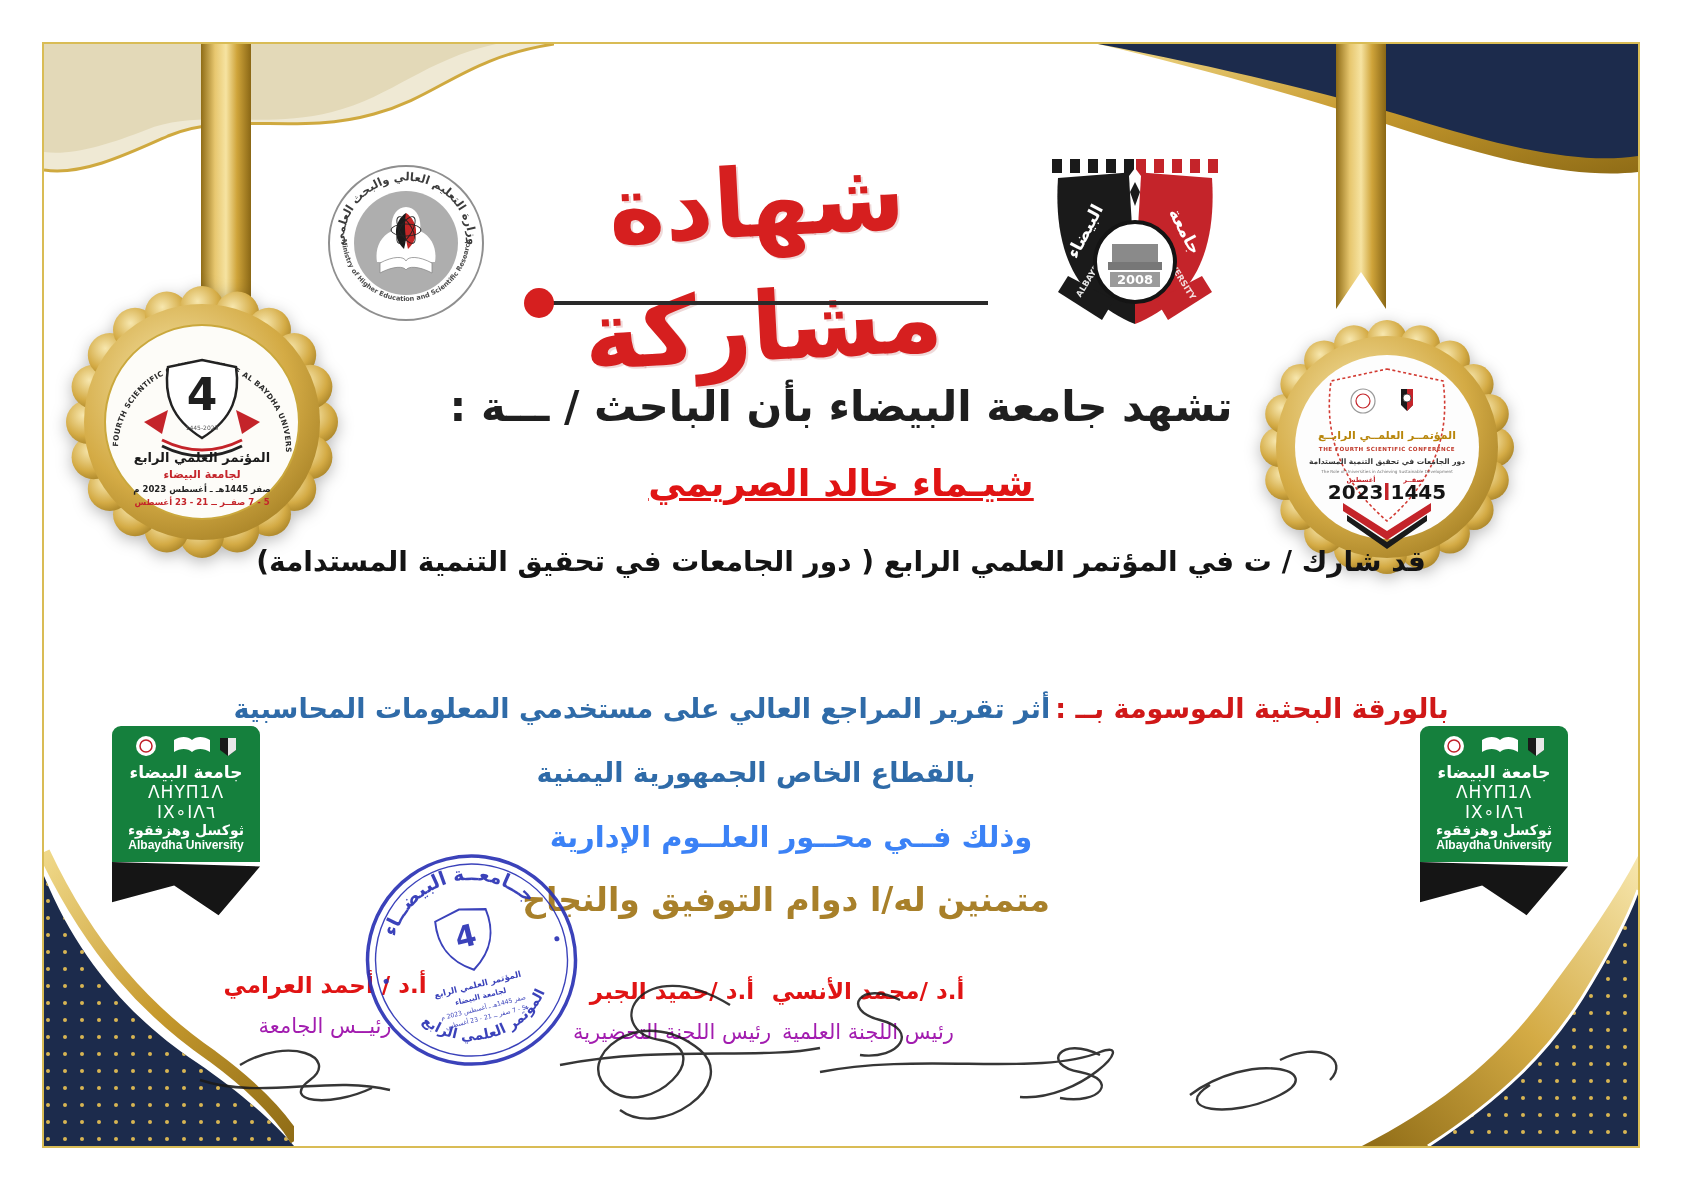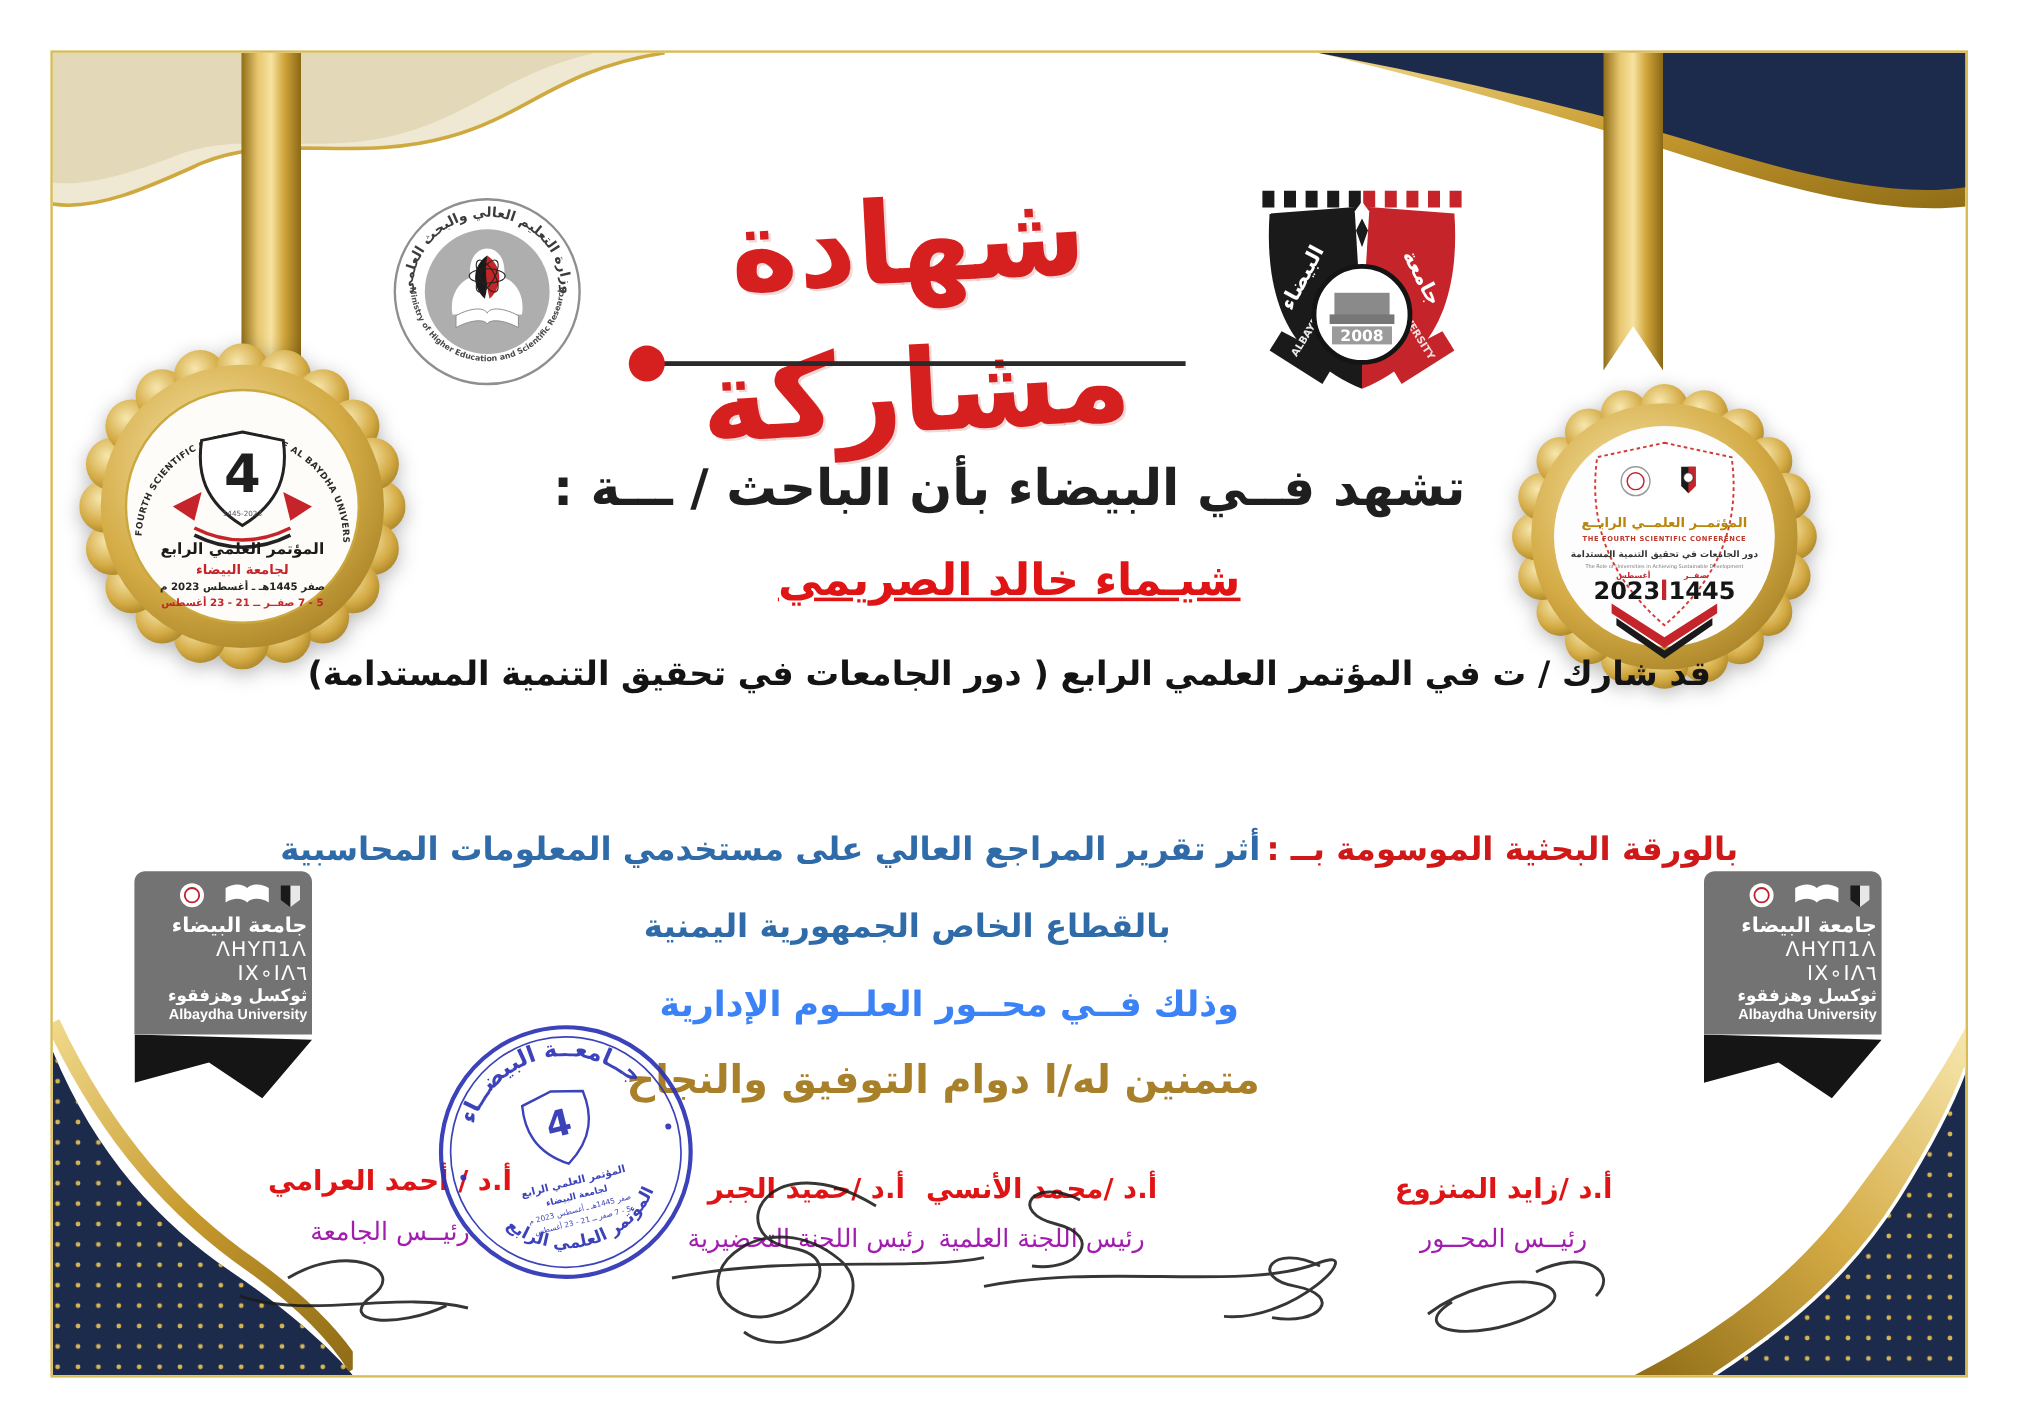--- a/index.html
+++ b/index.html
@@ -20,21 +20,21 @@
   .t-paper .ttl{color:#2f6ba8;font-weight:bold;font-size:27px;}
   .t-paper2{color:#2f6ba8;font-weight:bold;font-size:27px;}
   .t-track{color:#3b82f6;font-weight:bold;font-size:29px;}
   .t-wish{color:#a8802a;font-weight:bold;font-size:33px;}
   .divider{background:#2a2a2a;height:4px;}
   .divider-dot{width:30px;height:30px;border-radius:50%;background:#d61f1f;}
   .sig{position:absolute;width:240px;text-align:center;direction:rtl;}
   .sig .nm{font-size:23px;font-weight:bold;color:#e01414;white-space:nowrap;}
   .sig .tt{font-size:21px;font-weight:normal;color:#a21caf;margin-top:16px;white-space:nowrap;}
   .flag{width:148px;}
-  .flag .red{background:#737373;border-radius:9px 9px 0 0;padding:8px 4px 10px 4px;color:#fff;direction:rtl;}
+  .flag .red{background:#15803d;border-radius:9px 9px 0 0;padding:8px 4px 10px 4px;text-align:center;color:#fff;direction:rtl;}
   .flag .red .l1{font-size:17px;font-weight:bold;}
   .flag .red .l2{font-size:17px;letter-spacing:1px;}
   .flag .red .l3{font-size:14px;font-weight:bold;}
   .flag .red .l4{font-size:12px;font-weight:bold;font-family:"Liberation Sans","DejaVu Sans",sans-serif;}
   .flag .tail{height:56px;background:#151515;clip-path:polygon(0 0,100% 8%,72% 95%,42% 42%,0 72%);}
   .medal{filter:drop-shadow(0 4px 8px rgba(0,0,0,.28));}
   .stampwrap{transform:rotate(-14deg);opacity:.92;}
 </style>
 </head>
 <body>
@@ -239,21 +239,21 @@
     <text y="17" font-size="7.5" font-weight="bold" fill="#333" text-anchor="middle" direction="rtl">دور الجامعات في تحقيق التنمية المستدامة</text>
     <text y="26" font-size="4.2" fill="#777" text-anchor="middle">The Role of Universities in Achieving Sustainable Development</text>
     <text x="-26" y="35" font-size="6.5" font-weight="bold" fill="#c4242a" text-anchor="middle" direction="rtl">أغسطس</text>
     <text x="26" y="35" font-size="6.5" font-weight="bold" fill="#c4242a" text-anchor="middle" direction="rtl">صفــر</text>
     <rect x="-2" y="36" width="3.5" height="17" fill="#c4242a"></rect>
     <text y="52" font-size="20" font-weight="bold" fill="#151515" text-anchor="middle">2023 1445</text>
     <path d="M-44,56 L0,84 L44,56 L44,64 L0,93 L-44,64 Z" fill="#c4242a"></path>
     <path d="M-40,68 L0,95 L40,68 L40,74 L0,102 L-40,74 Z" fill="#1a1a1a"></path>
   </svg>
 
-  <div class="center-col t-heading" style="top:382px;">تشهد فــي البيضاء بأن الباحث / ـــة :</div>
+  <div class="center-col t-heading" style="top:382px;">تشهد جامعة البيضاء بأن الباحث / ـــة :</div>
   <div class="center-col t-name" style="top:462px;">شيـماء خالد الصريمي</div>
   <div class="center-col t-body" style="top:545px;">قد شارك / ت  في المؤتمر العلمي الرابع ( دور الجامعات في تحقيق التنمية المستدامة)</div>
   <div class="center-col t-paper" style="top:693px;">
     <span class="lbl">بالورقة البحثية الموسومة بــ :</span>
     <span class="ttl">أثر تقرير المراجع العالي على مستخدمي المعلومات المحاسبية</span>
   </div>
   <div class="center-col t-paper2" style="top:757px;transform:translateX(-85px);">بالقطاع الخاص الجمهورية اليمنية</div>
   <div class="center-col t-track" style="top:820px;transform:translateX(-50px);">وذلك فــي محــور العلــوم الإدارية</div>
   <div class="center-col t-wish" style="top:880px;transform:translateX(-55px);">متمنين له/ا  دوام التوفيق والنجاح</div>
 
@@ -284,24 +284,20 @@
         <path d="M98,4 h8 v12 l-8,6 Z" fill="#e8e8e8"></path>
       </svg>
       <div class="l1">جامعة البيضاء</div>
       <div class="l2">ΛΗΥΠ1Λ ΙΧ∘ΙΛ٦</div>
       <div class="l3">ثوكسل وهزفقوء</div>
       <div class="l4">Albaydha University</div>
     </div>
     <div class="tail"></div>
   </div>
 
-  <div class="sig" style="left:1133px;top:978px;">
-    <div class="nm">أ.د /زايد المنزوع</div>
-    <div class="tt">رئيــس المحــور</div>
-  </div>
   <div class="sig" style="left:748px;top:978px;">
     <div class="nm">أ.د /محمد الأنسي</div>
     <div class="tt">رئيس اللجنة العلمية</div>
   </div>
   <div class="sig" style="left:552px;top:978px;">
     <div class="nm">أ.د /حميد الجبر</div>
     <div class="tt">رئيس اللجنة التحضيرية</div>
   </div>
   <div class="sig" style="left:205px;top:972px;">
     <div class="nm">أ.د / أحمد العرامي</div>

